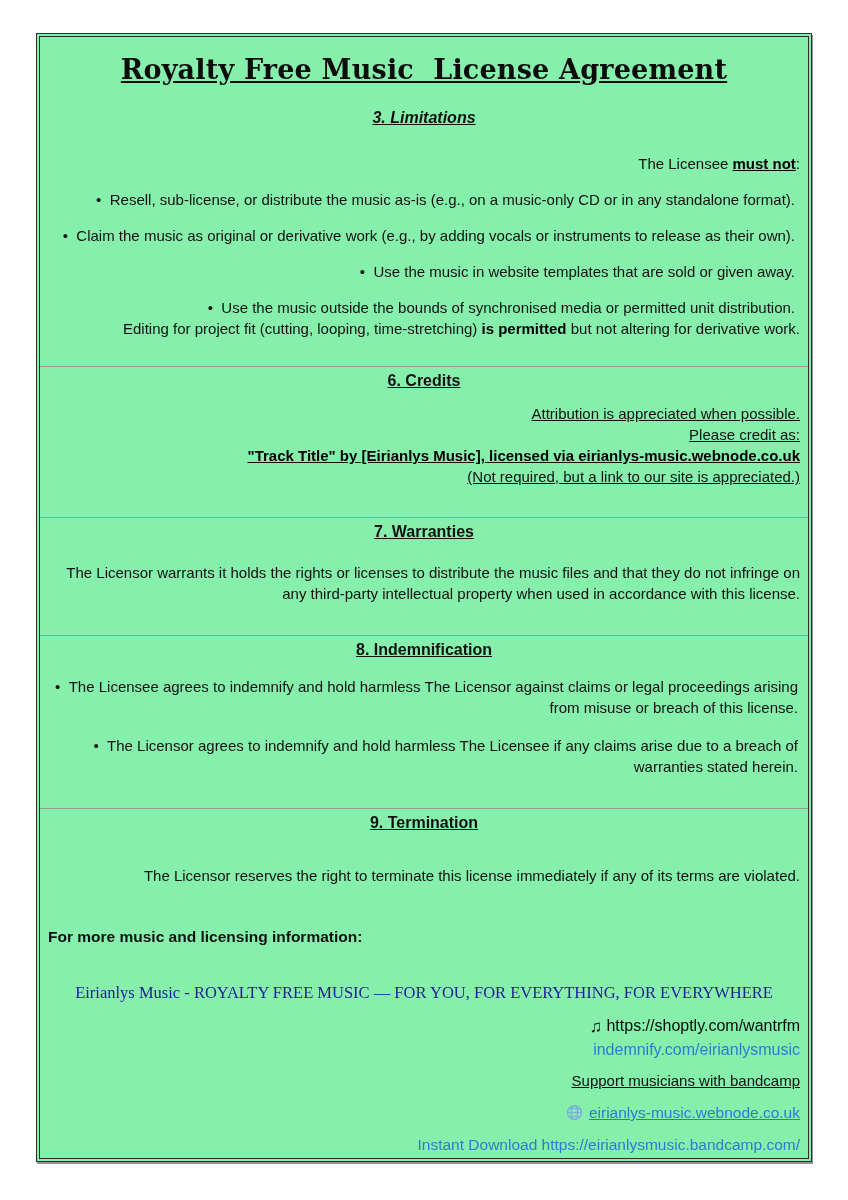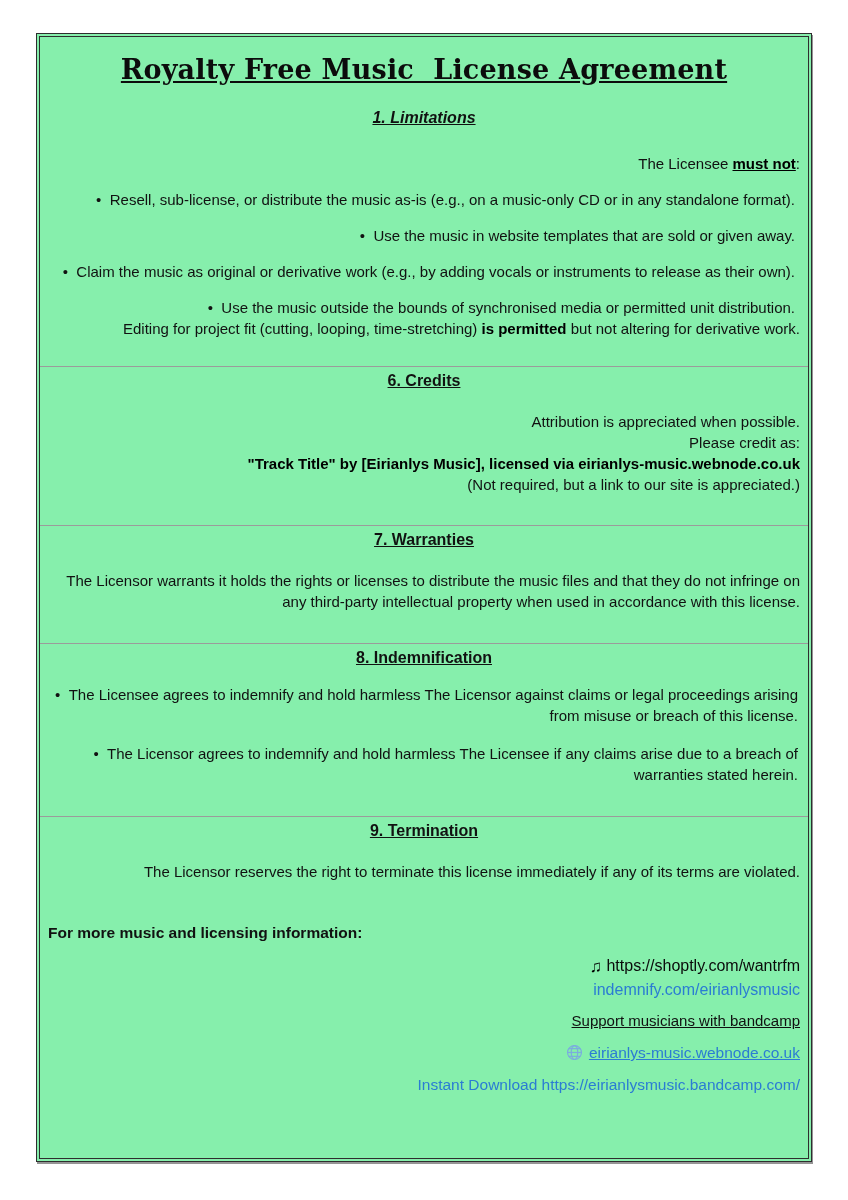--- a/index.html
+++ b/index.html
@@ -50,31 +50,31 @@
   .u { text-decoration: underline; }
   b { color: #000; }
 
   .intro { margin-top: 26px; }
   .bullets { margin: 0 auto; }
   .bullets .bullet { max-width: 742px; margin: 15px auto 0 auto; }
   .bullet::before { content: "\2022\00a0\00a0"; }
   .closing { white-space: nowrap; }
   .sec-limitations { padding-bottom: 27px; }
 
-  .credits-block { margin-top: 21px; line-height: 20.5px; }
+  .credits-block { margin-top: 13px; line-height: 20.5px; text-decoration: underline; }
   .sec-credits { padding-bottom: 30px; }
 
   .warranties-body { margin-top: 21px; }
   .sec-warranties { padding-bottom: 31px; }
 
   .sec-indemnification .bullets .bullet { margin-top: 17px; max-width: 748px; }
   .sec-indemnification .bullets { margin-top: 4px; }
   .sec-indemnification { padding-bottom: 31px; }
 
-  .termination-body { margin-top: 21px; }
+  .termination-body { margin-top: 33px; }
   .footer-heading {
     font-size: 15.5px;
     font-weight: bold;
     text-align: left;
     margin-top: 40px;
   }
   .tagline {
     font-family: "Liberation Serif", serif;
     font-size: 16.5px;
     text-align: center;
@@ -94,26 +94,26 @@
   a { cursor: pointer; }
 </style>
 </head>
 <body>
 
 <div class="page">
   <div class="inner">
 
     <section class="first sec-limitations">
       <h1 class="doc-title">Royalty Free Music  License Agreement</h1>
-      <h2 class="sec-heading italic h-limitations">1. Limitations</h2>
+      <h2 class="sec-heading italic h-limitations">3. Limitations</h2>
       <p class="intro"><span>The Licensee </span><b class="u">must not</b><span>:</span></p>
       <div class="bullets">
         <p class="bullet">Resell, sub-license, or distribute the music as-is (e.g., on a music-only CD or in any standalone format).</p>
+        <p class="bullet">Claim the music as original or derivative work (e.g., by adding vocals or instruments to release as their own).</p>
         <p class="bullet">Use the music in website templates that are sold or given away.</p>
-        <p class="bullet">Claim the music as original or derivative work (e.g., by adding vocals or instruments to release as their own).</p>
         <p class="bullet">Use the music outside the bounds of synchronised media or permitted unit distribution.</p>
       </div>
       <p class="closing"><span>Editing for project fit (cutting, looping, time-stretching) </span><b>is permitted</b><span> but not altering for derivative work.</span></p>
     </section>
 
     <section class="sec-credits">
       <h2 class="sec-heading">6. Credits</h2>
       <div class="credits-block">
         <p class="line">Attribution is appreciated when possible.</p>
         <p class="line">Please credit as:</p>
@@ -134,20 +134,21 @@
         <p class="bullet">The Licensor agrees to indemnify and hold harmless The Licensee if any claims arise due to a breach of warranties stated herein.</p>
       </div>
     </section>
 
     <section class="sec-termination">
       <h2 class="sec-heading">9. Termination</h2>
       <p class="termination-body">The Licensor reserves the right to terminate this license immediately if any of its terms are violated.</p>
 
       <p class="footer-heading">For more music and licensing information:</p>
 
+      <p class="tagline">Eirianlys Music - ROYALTY FREE MUSIC — FOR YOU, FOR EVERYTHING, FOR EVERYWHERE</p>
 
       <p class="line shoptly-line"><span class="note-icon">♫</span><span>https://shoptly.com/wantrfm</span></p>
 
       <p class="line soundcloud-line"><a class="link-blue">indemnify.com/eirianlysmusic</a></p>
 
       <p class="line support-line"><span class="u">Support musicians with bandcamp</span></p>
 
       <p class="line webnode-line"><svg class="globe-icon" width="17" height="17" viewBox="0 0 20 20">
             <g fill="none" stroke="#7badde" stroke-width="1.4">
               <circle cx="10" cy="10" r="8.2"></circle>

